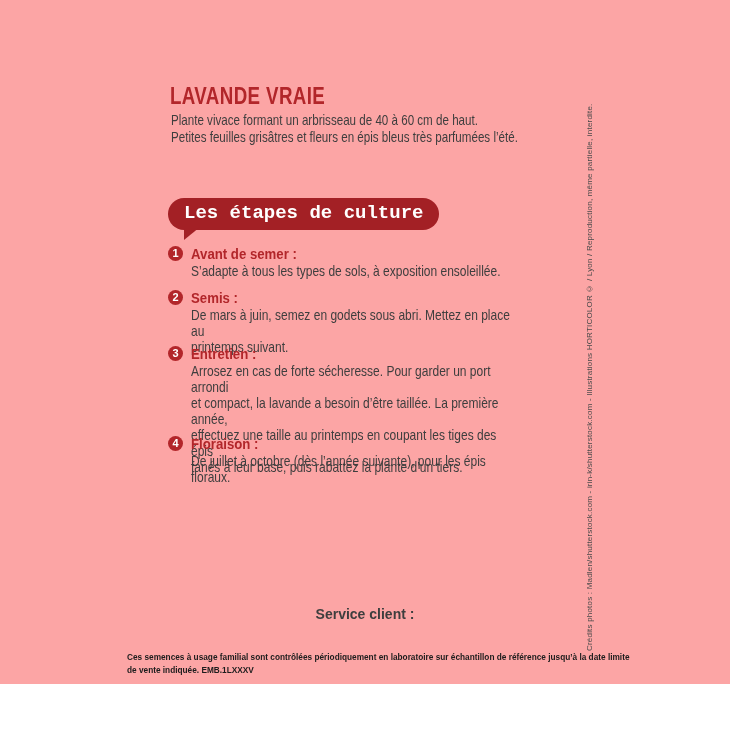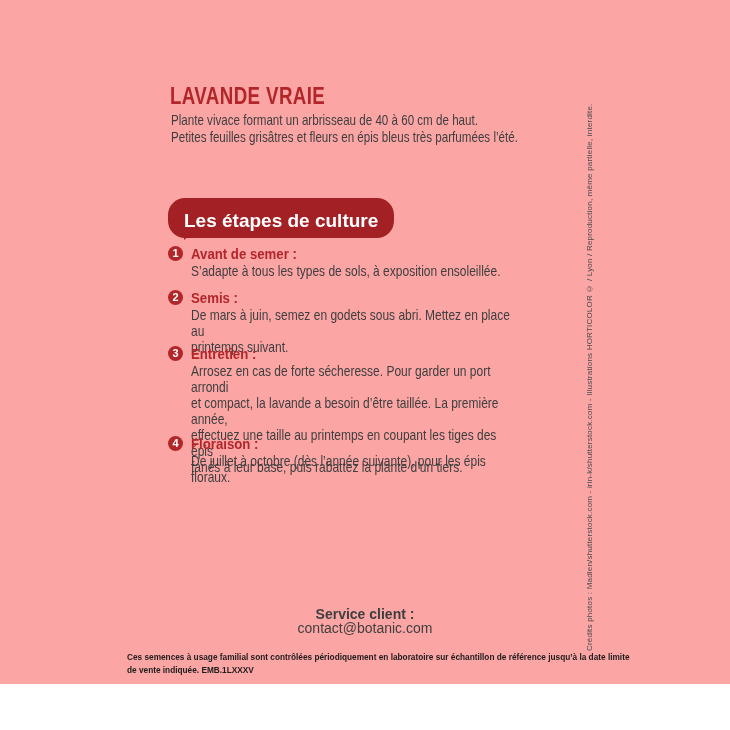--- a/index.html
+++ b/index.html
@@ -7,22 +7,22 @@
           font-family:"Liberation Sans", sans-serif; }
 
   .title { position:absolute; left:170px; top:82px; font-size:24px; font-weight:bold;
            color:#b2262a; white-space:nowrap; transform:scaleX(0.78); transform-origin:0 0;
            letter-spacing:0.5px; }
 
   .desc { position:absolute; left:171px; top:112px; font-size:14.5px; line-height:17px;
           color:#3e3e3e; white-space:pre-line; transform:scaleX(0.8); transform-origin:0 0; }
 
   .bubble { position:absolute; left:168px; top:198px; background:#a32025; color:#fff;
-            font-size:19px; font-weight:bold; padding:12px 16px 6px; border-radius:17px;
-            white-space:nowrap; }
+            font-size:19px; font-weight:bold; padding:4px 16px 6px; border-radius:17px;
+            white-space:nowrap;font-family:Liberation Mono, monospace; }
   .bubble-tail { position:absolute; left:184px; top:227px; width:0; height:0;
                  border-left:0 solid transparent; border-right:16px solid transparent;
                  border-top:13px solid #a32025; }
 
   .step { position:absolute; left:168px; width:430px; }
   .s1 { top:245px; } .s2 { top:289px; } .s3 { top:345px; } .s4 { top:435px; }
   .step-head { display:flex; align-items:center; gap:8px; height:16px; }
   .badge { width:15px; height:15px; border-radius:50%; background:#b2262a; color:#fff;
            font-size:11px; font-weight:bold; display:flex; align-items:center;
            justify-content:center; flex:0 0 15px; }
@@ -124,21 +124,20 @@
     <div class="step-head">
       <span class="badge">4</span>
       <span class="step-title">Floraison :</span>
     </div>
     <div class="step-body">De juillet à octobre (dès l’année suivante), pour les épis floraux.</div>
   </div>
 
 
   <div class="contact">
     <div class="bold">Service client :</div>
-    <div>contact@botanic.com</div>
   </div>
 
   <div class="fineprint">Ces semences à usage familial sont contrôlées périodiquement en laboratoire sur échantillon de référence jusqu’à la date limite
 de vente indiquée. EMB.1LXXXV</div>
 
   <div class="credits">Crédits photos : Madlen/shutterstock.com - irin-k/shutterstock.com - Illustrations HORTICOLOR © / Lyon / Reproduction, même partielle, interdite.</div>
 
   <svg class="barcode" width="130" height="41" viewBox="0 0 130 41">
     <g fill="#111">
       <rect x="0" width="3" height="41"></rect>

